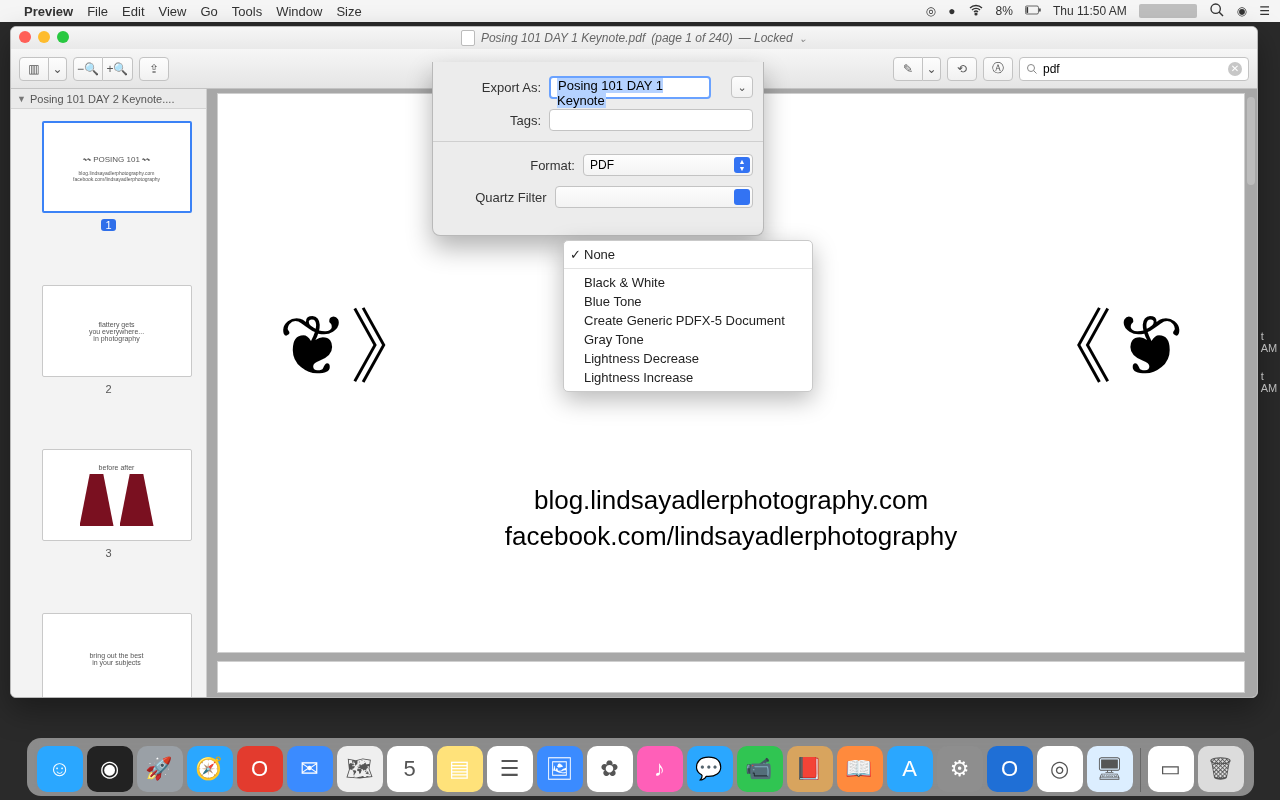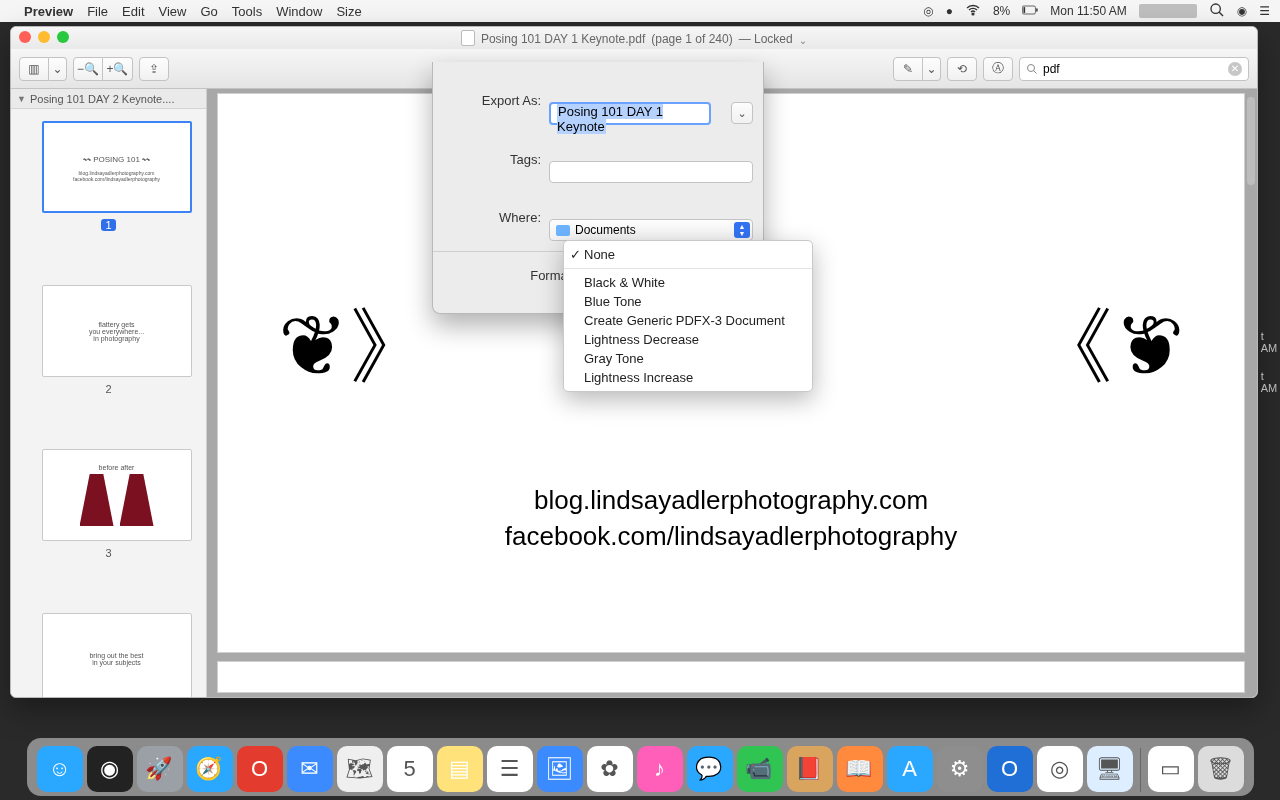--- a/index.html
+++ b/index.html
@@ -16,21 +16,21 @@
   .userbox { width:58px; height:14px; background:#bfbfbf; border-radius:2px; }
 
   
   .window { position:absolute; top:26px; left:10px; width:1248px; height:672px;
             background:#ececec; border:1px solid #b8b8b8; border-radius:6px;
             box-shadow:0 12px 30px rgba(0,0,0,.35); overflow:hidden; }
   .titlebar { height:22px; background:linear-gradient(#f6f6f6,#e9e9e9); display:flex; align-items:center; justify-content:center; font-size:12px; color:#666; position:relative; }
   .traffic { position:absolute; left:8px; top:4px; display:flex; gap:7px; }
   .traffic span { width:12px; height:12px; border-radius:50%; display:block; }
   .tl-close{background:#ff5f57;} .tl-min{background:#febc2e;} .tl-max{background:#28c840;}
-  .title-file { display:flex; align-items:flex-end; gap:6px; }
+  .title-file { display:flex; align-items:center; gap:6px;font-style:italic; }
   .title-file .doc-ic { width:14px;height:16px;background:#fff;border:1px solid #bbb;border-radius:2px;position:relative; }
   .lock-chev { font-size:10px; color:#888; }
 
   .toolbar { height:40px; background:linear-gradient(#f6f6f6,#e5e5e5); border-bottom:1px solid #c3c3c3; display:flex; align-items:center; padding:0 8px; gap:6px; }
   .tb-btn { height:24px; min-width:30px; border:1px solid #c3c3c3; border-radius:4px; background:linear-gradient(#fdfdfd,#f1f1f1); display:flex; align-items:center; justify-content:center; font-size:12px; color:#555; }
   .tb-group{display:flex;} .tb-group .tb-btn{border-radius:0;} .tb-group .tb-btn:first-child{border-radius:4px 0 0 4px;} .tb-group .tb-btn:last-child{border-radius:0 4px 4px 0;border-left:none;}
   .tb-spacer{flex:1;}
   .searchbox { display:flex; align-items:center; border:1px solid #c3c3c3; border-radius:4px; background:#fff; height:24px; padding:0 6px; width:230px; gap:5px; }
   .searchbox input { border:none; outline:none; flex:1; font-size:12px; background:transparent; }
   .clear-ic{width:14px;height:14px;border-radius:50%;background:#c7c7c7;color:#fff;display:flex;align-items:center;justify-content:center;font-size:10px;}
@@ -57,21 +57,21 @@
   .fl-left{ left:60px; } .fl-right{ right:60px; transform:scaleX(-1); }
   .page-strip{position:absolute;left:10px;right:12px;bottom:4px;height:32px;background:#fff;border:1px solid #cfcfcf;}
   .vscroll{position:absolute;right:2px;top:8px;width:8px;height:88px;background:#bdbdbd;border-radius:4px;}
 
   
   .sheet { position:absolute; left:432px; top:62px; width:332px; background:#ececec;
            border:1px solid #b9b9b9; border-top:none; border-radius:0 0 8px 8px;
            box-shadow:0 12px 26px rgba(0,0,0,.3); padding:14px 10px 17px 10px; z-index:5; }
   .row { display:flex; align-items:center; margin-bottom:10px; }
   .row label { width:106px; text-align:right; font-size:13px; color:#333; padding-right:8px; }
-  .fld-wrap{flex:1; display:flex; gap:20px;margin-top:26px;}
+  .fld-wrap{flex:1; display:flex; gap:20px;}
   .text-in { flex:1; height:23px; border:2px solid #6aa2ff; border-radius:4px; background:#fff; padding:0 6px; font-size:13px; }
   .text-in .selbg{background:#b5d2ff;padding:0 1px;}
   .plain-in { flex:1; height:22px; border:1px solid #c3c3c3; border-radius:4px; background:#fff; }
   .chev-btn{width:22px;height:22px;border:1px solid #c3c3c3;border-radius:4px;background:linear-gradient(#fdfdfd,#f1f1f1);display:flex;align-items:center;justify-content:center;font-size:11px;color:#555;}
   .popup { flex:1; height:22px; border:1px solid #c3c3c3; border-radius:4px; background:linear-gradient(#fdfdfd,#f3f3f3); display:flex; align-items:center; padding:0 6px; font-size:12px; position:relative; }
   .popup .arrows{position:absolute;right:2px;top:2px;bottom:2px;width:16px;background:#3373f3;border-radius:3px;display:flex;flex-direction:column;align-items:center;justify-content:center;color:#fff;font-size:7px;line-height:7px;}
   .folder-ic{width:14px;height:11px;background:#6db3ff;border-radius:2px;margin-right:5px;}
   .divider{height:1px;background:#cfcfcf;margin:4px -10px 12px -10px;}
   .qf-popup{height:22px;border:1px solid #c3c3c3;border-radius:4px;background:linear-gradient(#fdfdfd,#f3f3f3);width:252px;position:relative;}
   .qf-popup .arrows{position:absolute;right:2px;top:2px;bottom:2px;width:16px;background:#3373f3;border-radius:3px;}
@@ -116,21 +116,21 @@
         </svg>
     </span>
     <span>8%</span>
     <span>
       <svg width="22" height="12" viewBox="0 0 22 12">
           <rect x="0.5" y="0.5" width="18" height="11" rx="2" fill="none" stroke="#333"></rect>
           <rect x="2" y="2" width="2.3" height="8" fill="#333"></rect>
           <rect x="19.5" y="3.5" width="2" height="5" rx="1" fill="#333"></rect>
         </svg>
     </span>
-    <span>Mon 11:50 AM</span>
+    <span>Thu 11:50 AM</span>
     <span class="userbox"></span>
     <span>
       <svg width="14" height="14" viewBox="0 0 24 24" fill="none" stroke="#333" stroke-width="2">
           <circle cx="10" cy="10" r="7"></circle>
           <line x1="15" y1="15" x2="21" y2="21"></line>
         </svg>
     </span>
     <span>◉</span>
     <span>☰</span>
   </div>
@@ -243,48 +243,44 @@
       <div class="text-in"><span class="selbg">Posing 101 DAY 1 Keynote</span></div>
       <div class="chev-btn">⌄</div>
     </div>
   </div>
   <div class="row">
     <label>Tags:</label>
     <div class="fld-wrap">
         <div class="plain-in"></div>
       </div>
   </div>
-  <div class="row">
-    <label>Where:</label>
-    <div class="fld-wrap">
-      <div class="popup">
-        <span class="folder-ic"></span>
-        <span>Documents</span>
-        <span class="arrows">▲<br>▼</span>
-      </div>
-    </div>
-  </div>
   <div class="divider"></div>
   <div class="row">
     <label style="width:140px">Format:</label>
     <div class="popup" style="width:140px">
       <span>PDF</span>
       <span class="arrows">▲<br>▼</span>
     </div>
   </div>
+  <div class="row">
+    <label style="width:140px">Quartz Filter</label>
+    <div class="qf-popup">
+        <span class="arrows"></span>
+      </div>
+  </div>
 </div>
 
 <div class="menu" id="qfmenu">
     <div class="mi"><span class="chk">✓</span>None</div>
     <div class="mi sep"></div>
     <div class="mi">Black &amp; White</div>
     <div class="mi">Blue Tone</div>
-    <div class="mi">Create Generic PDFX-3 Document</div>
+    <div class="mi">Create Generic PDFX-5 Document</div>
+    <div class="mi">Gray Tone</div>
     <div class="mi">Lightness Decrease</div>
-    <div class="mi">Gray Tone</div>
     <div class="mi">Lightness Increase</div>
   </div>
 
 <div class="note" style="top:330px">t
 AM</div>
 <div class="note" style="top:370px">t
 AM</div>
 
 <div class="dock-wrap">
   <div class="dock" id="dock">

